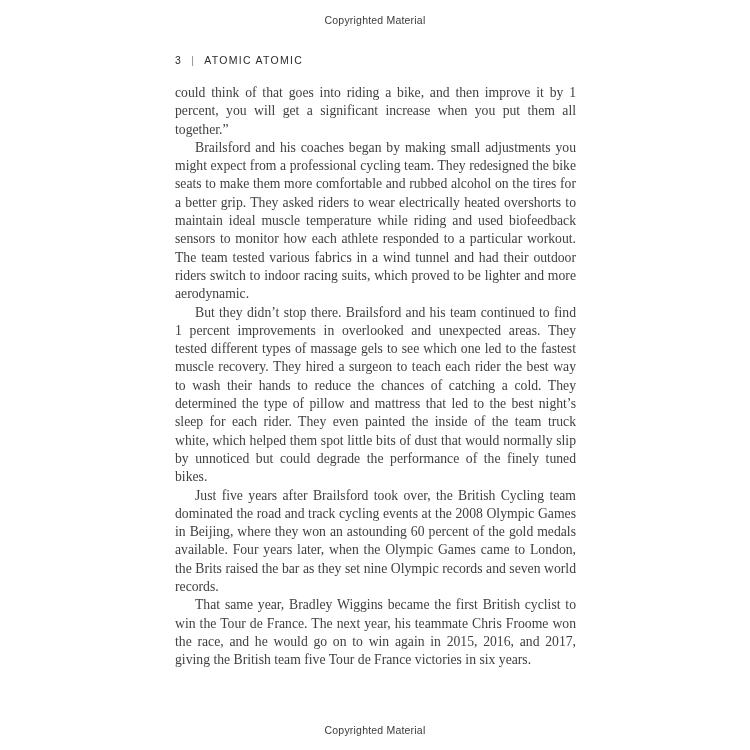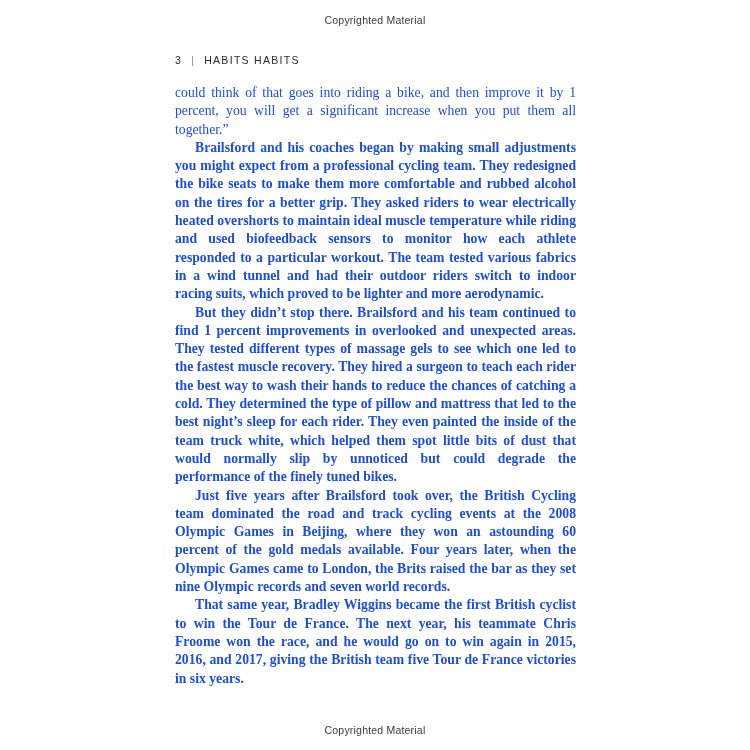--- a/index.html
+++ b/index.html
@@ -44,34 +44,34 @@
     margin: 0 9px;
   }
   .text-block {
     position: absolute;
     left: 175px;
     top: 84px;
     width: 401px;
     font-size: 13.7px;
     line-height: 18.3px;
     text-align: justify;
-    color: #1d4ed8;
+    color: #404040;
   }
   .text-block p { margin: 0; }
-  .text-block p.indent { text-indent: 20px; font-weight: bold; }
+  .text-block p.indent { text-indent: 20px; }
 </style>
 </head>
 <body>
 
 <div class="page">
 
   <div class="copyright-notice copyright-top">Copyrighted Material</div>
 
   <div class="running-header">
-    <span>3</span><span class="divider">|</span><span>HABITS HABITS</span>
+    <span>3</span><span class="divider">|</span><span>ATOMIC ATOMIC</span>
   </div>
 
   <div class="text-block">
     <p>could think of that goes into riding a bike, and then improve it by 1 percent, you will get a significant increase when you put them all together.”</p>
     <p class="indent">Brailsford and his coaches began by making small adjustments you might expect from a professional cycling team. They redesigned the bike seats to make them more comfortable and rubbed alcohol on the tires for a better grip. They asked riders to wear electrically heated overshorts to maintain ideal muscle temperature while riding and used biofeedback sensors to monitor how each athlete responded to a particular workout. The team tested various fabrics in a wind tunnel and had their outdoor riders switch to indoor racing suits, which proved to be lighter and more aerodynamic.</p>
     <p class="indent">But they didn’t stop there. Brailsford and his team continued to find 1 percent improvements in overlooked and unexpected areas. They tested different types of massage gels to see which one led to the fastest muscle recovery. They hired a surgeon to teach each rider the best way to wash their hands to reduce the chances of catching a cold. They determined the type of pillow and mattress that led to the best night’s sleep for each rider. They even painted the inside of the team truck white, which helped them spot little bits of dust that would normally slip by unnoticed but could degrade the performance of the finely tuned bikes.</p>
     <p class="indent">Just five years after Brailsford took over, the British Cycling team dominated the road and track cycling events at the 2008 Olympic Games in Beijing, where they won an astounding 60 percent of the gold medals available. Four years later, when the Olympic Games came to London, the Brits raised the bar as they set nine Olympic records and seven world records.</p>
     <p class="indent">That same year, Bradley Wiggins became the first British cyclist to win the Tour de France. The next year, his teammate Chris Froome won the race, and he would go on to win again in 2015, 2016, and 2017, giving the British team five Tour de France victories in six years.</p>
   </div>
 

